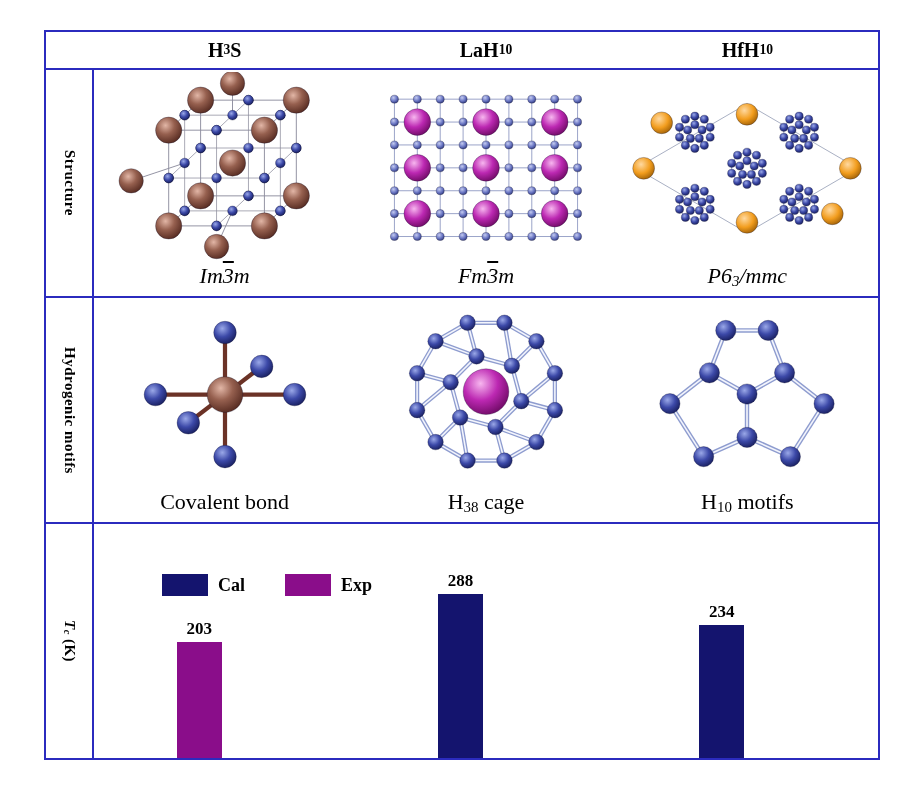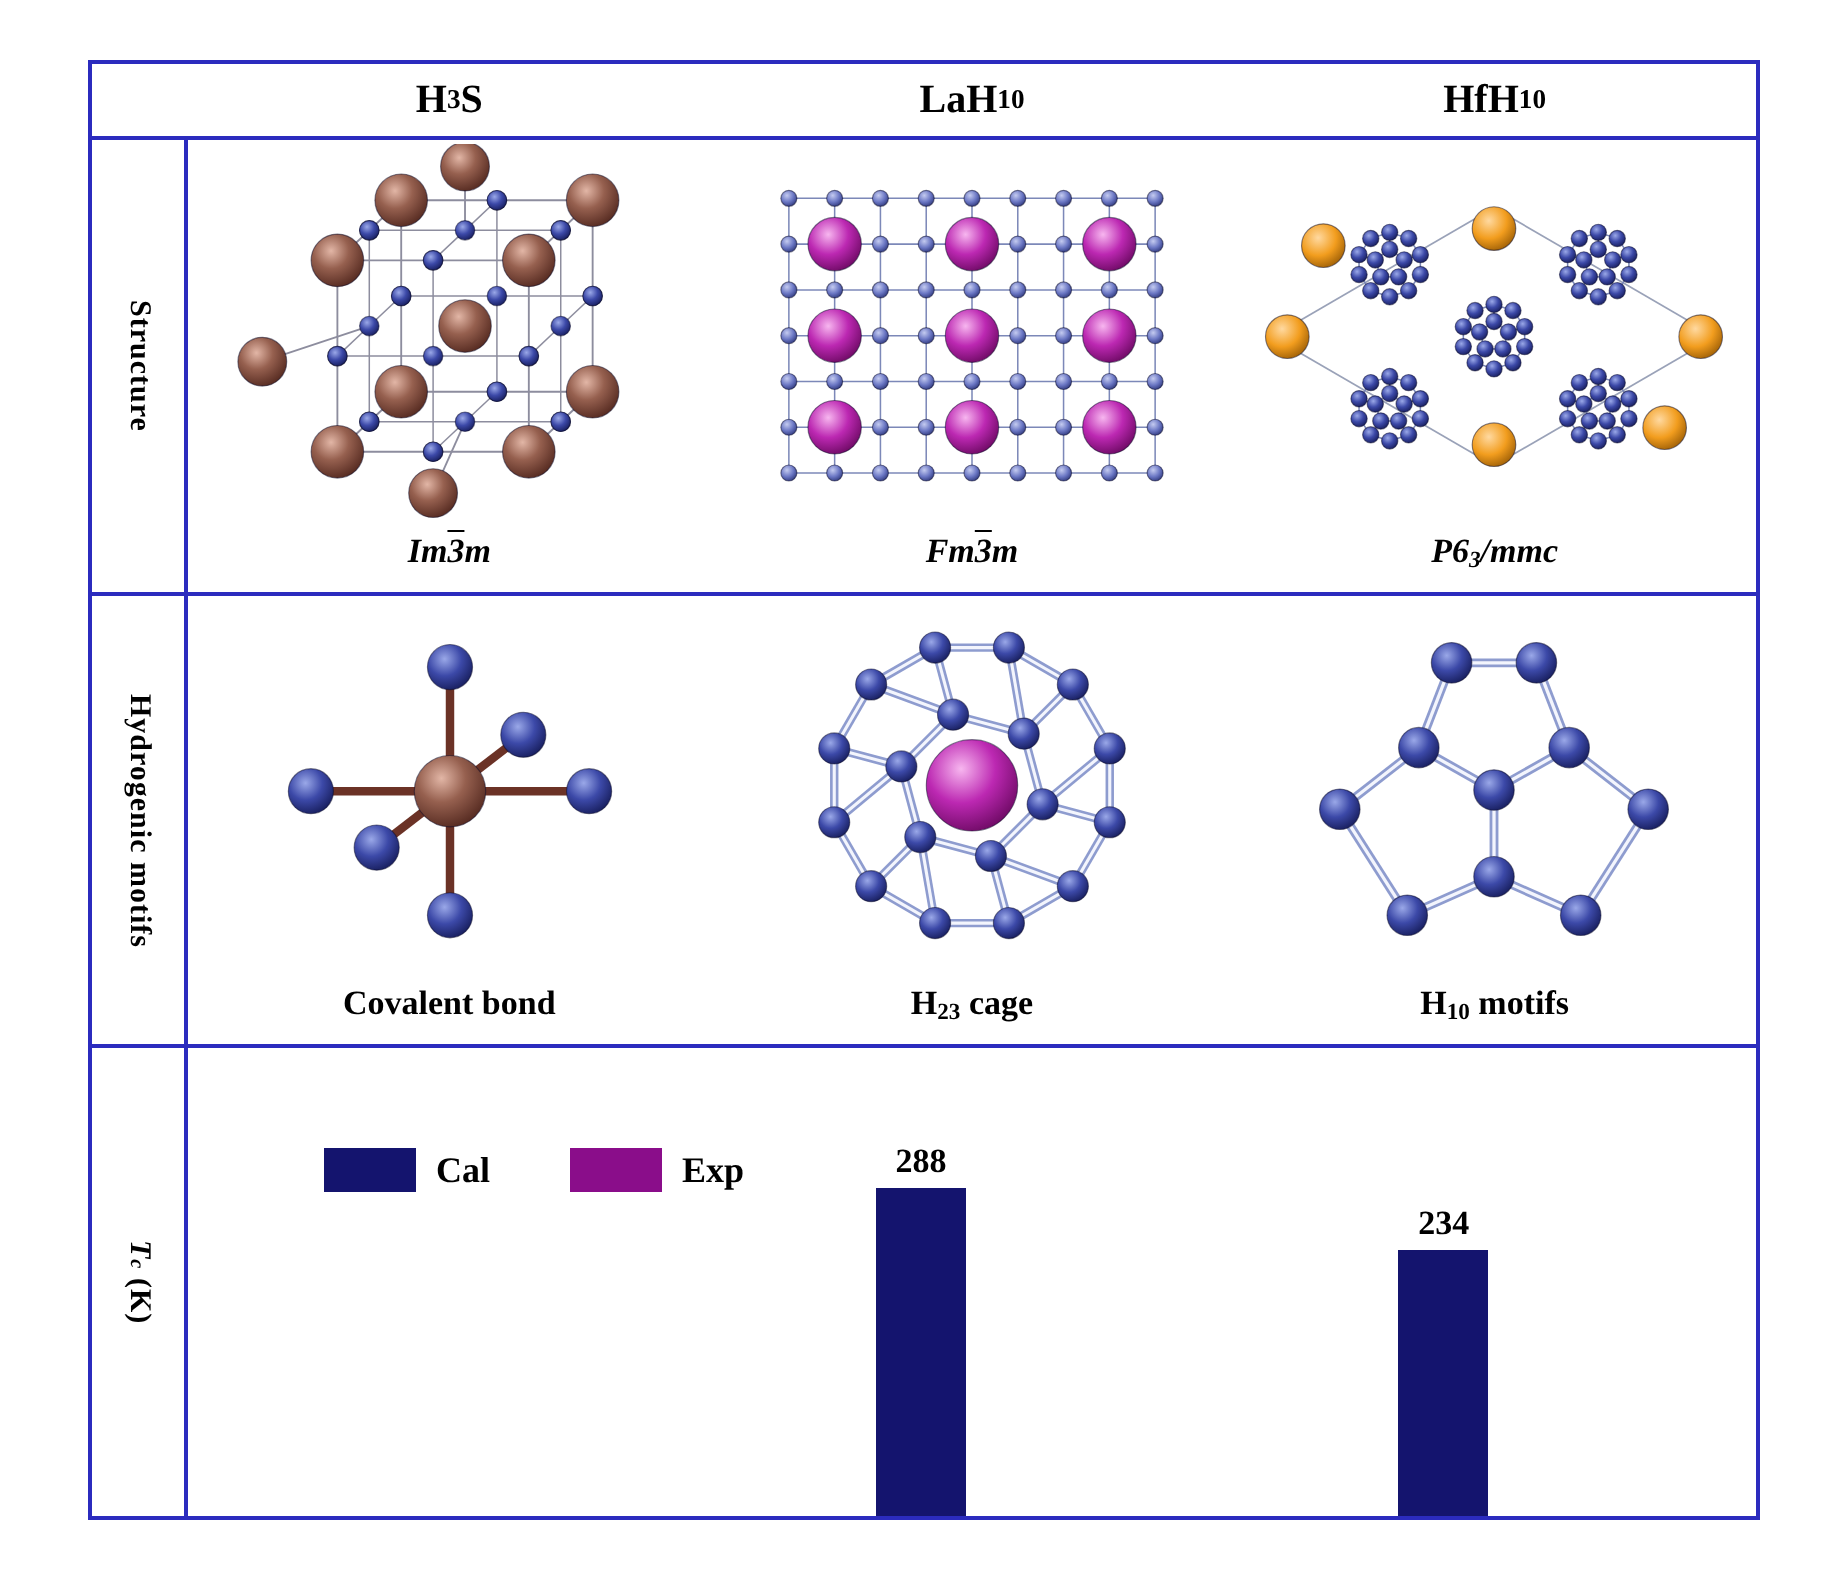--- a/index.html
+++ b/index.html
@@ -23,21 +23,21 @@
   .r3{ flex:1; border-bottom:none; }
   .rlabel{
     width:48px; border-right:2px solid var(--blue); box-sizing:border-box;
     display:flex; align-items:center; justify-content:center;
   }
   .vtext{ writing-mode:vertical-rl; font-weight:bold; font-size:15px; letter-spacing:0.5px; white-space:nowrap; }
   .cells{ flex:1; display:flex; }
   .cell{ flex:1; display:flex; flex-direction:column; align-items:center; justify-content:flex-end;
          padding-bottom:5px; box-sizing:border-box; overflow:hidden; }
   .art{ flex:1; display:flex; align-items:center; justify-content:center; width:100%; overflow:hidden; }
-  .cap{ font-weight:bold; font-size:17px; line-height:20px; }
+  .cap{ font-weight:normal; font-size:22px; line-height:20px; }
   .it{ font-style:italic; }
   .ov{ text-decoration:overline; }
   .sb{ font-size:0.68em; vertical-align:-0.22em; }
   
   .chart{ flex:1; position:relative; }
   .legend{ position:absolute; left:68px; top:18px; display:flex; gap:40px; align-items:center; }
   .litem{ display:flex; align-items:center; gap:10px; font-weight:bold; font-size:18px;margin-top:32px; }
   .swatch{ width:46px; height:22px; display:inline-block; }
   .bargroup{ position:absolute; bottom:0; width:91px; display:flex; align-items:flex-end; gap:6px; }
   .slot{ width:45px; display:flex; flex-direction:column; align-items:center; justify-content:flex-end; }
@@ -593,21 +593,21 @@
               <circle cx="125.18788551799662" cy="172.34221445054732" r="8.5" fill="url(#gNavy)" stroke="rgba(10,10,40,0.5)" stroke-width="0.6"></circle>
               <circle cx="84.81211448200338" cy="172.34221445054732" r="8.5" fill="url(#gNavy)" stroke="rgba(10,10,40,0.5)" stroke-width="0.6"></circle>
               <circle cx="49.845671067449295" cy="152.1543289325507" r="8.5" fill="url(#gNavy)" stroke="rgba(10,10,40,0.5)" stroke-width="0.6"></circle>
               <circle cx="29.657785549452683" cy="117.18788551799665" r="8.5" fill="url(#gNavy)" stroke="rgba(10,10,40,0.5)" stroke-width="0.6"></circle>
               <circle cx="29.65778554945267" cy="76.81211448200341" r="8.5" fill="url(#gNavy)" stroke="rgba(10,10,40,0.5)" stroke-width="0.6"></circle>
               <circle cx="49.84567106744928" cy="41.845671067449295" r="8.5" fill="url(#gNavy)" stroke="rgba(10,10,40,0.5)" stroke-width="0.6"></circle>
               <circle cx="84.8121144820034" cy="21.65778554945267" r="8.5" fill="url(#gNavy)" stroke="rgba(10,10,40,0.5)" stroke-width="0.6"></circle>
             </svg>
           </div>
         <div class="cap">
-          <span>H</span><span class="sb">23</span><span> cage</span>
+          <span>H</span><span class="sb">38</span><span> cage</span>
         </div>
       </div>
       <div class="cell">
         <div class="art">
             <svg id="svg-cluster" width="212" viewBox="0 0 220 165">
               <line x1="110" y1="82" x2="149" y2="60" stroke="#8e9ccf" stroke-width="4.6"></line>
               <line x1="110" y1="82" x2="149" y2="60" stroke="#f3f5fd" stroke-width="1.7"></line>
               <line x1="110" y1="82" x2="71" y2="60" stroke="#8e9ccf" stroke-width="4.6"></line>
               <line x1="110" y1="82" x2="71" y2="60" stroke="#f3f5fd" stroke-width="1.7"></line>
               <line x1="110" y1="82" x2="110" y2="127" stroke="#8e9ccf" stroke-width="4.6"></line>
@@ -659,20 +659,24 @@
           <span class="swatch" style="background: rgb(20, 20, 110);"></span>
           <span>Cal</span>
         </div>
         <div class="litem">
           <span class="swatch" style="background: rgb(138, 13, 138);"></span>
           <span>Exp</span>
         </div>
       </div>
 
     <div class="bargroup" style="left: calc(16.6667% - 48px);">
+          <div class="slot">
+            <div class="bval">203</div>
+            <div class="bar" style="height: 115.71px; background: rgb(138, 13, 138);"></div>
+          </div>
         </div>
         <div class="bargroup" style="left: calc(50% - 48px);">
           <div class="slot">
             <div class="bval">288</div>
             <div class="bar" style="height: 164.16px; background: rgb(20, 20, 110);"></div>
           </div>
         </div>
         <div class="bargroup" style="left: calc(83.3333% - 48px);">
           <div class="slot">
             <div class="bval">234</div>

